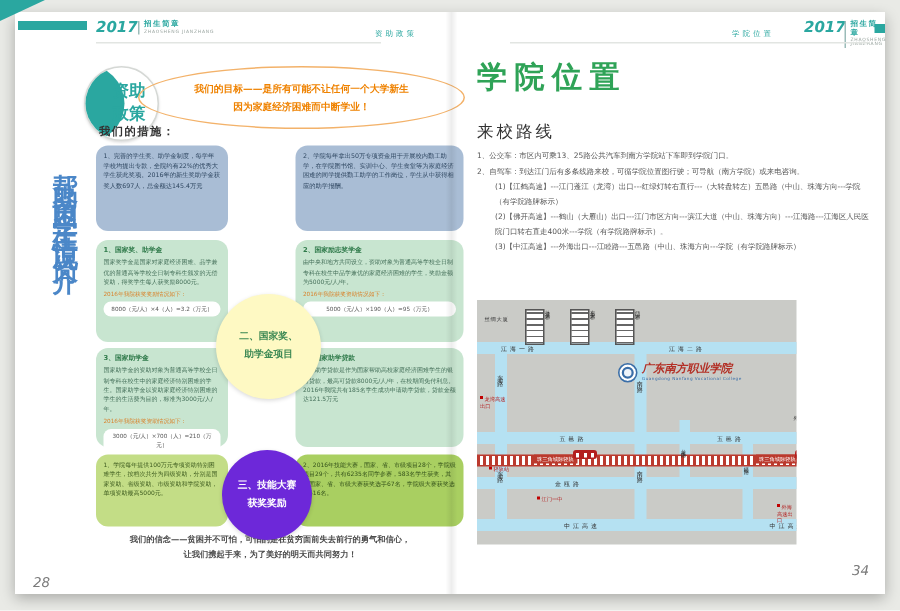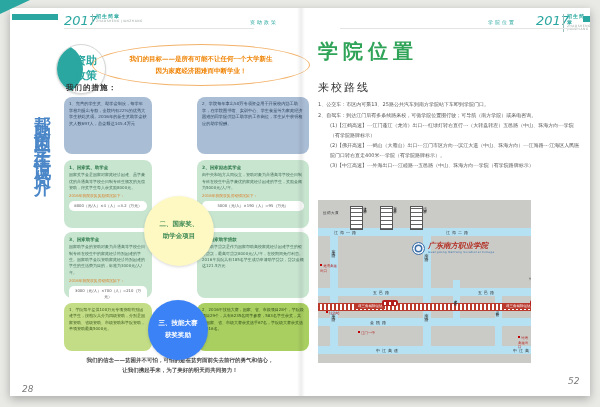--- a/index.html
+++ b/index.html
@@ -13,21 +13,21 @@
     background:linear-gradient(90deg,rgba(0,0,0,0),rgba(0,0,0,.07),rgba(0,0,0,0));}
   .corner{position:absolute;left:0;top:0;width:0;height:0;
     border-top:14px solid #2aa7a0;border-right:30px solid transparent;z-index:9;}
   .page{position:absolute;top:0;height:388px;}
   .page-left{left:0;width:290px;}
   .page-right{left:290px;width:290px;}
   .pre{white-space:pre-line;}
 
   
   .hbar{position:absolute;background:#2aa7a0;height:6px;}
-  .year{position:absolute;font-size:13px;font-weight:normal;font-style:italic;color:#2aa7a0;}
+  .year{position:absolute;font-size:10px;font-weight:bold;font-style:italic;color:#2aa7a0;}
   .brand{position:absolute;border-left:1px solid #9bbcb9;padding-left:3px;line-height:1.1;}
   .brand .b1{font-size:5px;color:#2aa7a0;font-weight:bold;letter-spacing:1px;}
   .brand .b2{font-size:3px;color:#9aa5a0;letter-spacing:.5px;}
   .hsection{position:absolute;font-size:5px;color:#2aa7a0;letter-spacing:2px;}
   .hline{position:absolute;height:1px;background:#e2e5e2;}
 
   
   .badge{position:absolute;left:46px;top:36px;width:48px;height:48px;border-radius:50%;
     background:#fff;border:1px solid #d5d8d5;overflow:hidden;box-shadow:0 1px 2px rgba(0,0,0,.15);}
   .badge .crescent{position:absolute;left:-26px;top:-2px;width:52px;height:52px;border-radius:50%;background:#2aa7a0;}
@@ -46,21 +46,21 @@
   .box-mint{background:#c8e5d0;color:#45705a;font-size:4px;}
   .box-mint .btitle{font-weight:bold;color:#2f7a4a;font-size:4.5px;margin-bottom:1px;}
   .box-mint .note{color:#d9822b;font-size:3.8px;margin-top:2px;}
   .pill{background:#ffffff;border-radius:5px;margin-top:2px;padding:2px 3px;font-size:3.8px;color:#555;text-align:center;}
   .box-grnL{background:#c3dd86;color:#3c5a1e;font-size:4px;}
   .box-grnR{background:#a9cf61;color:#33511a;font-size:4px;}
   .circle{position:absolute;border-radius:50%;display:flex;align-items:center;justify-content:center;
     text-align:center;font-weight:bold;z-index:4;box-shadow:0 1px 3px rgba(0,0,0,.15);}
   .c1{background:#8aa3c2;color:#fff;font-size:6.5px;line-height:1.8;}
   .c2{background:#fef9c3;color:#3f8a55;font-size:6.5px;line-height:1.8;}
-  .c3{background:#3b82f6;color:#fff;font-size:6.5px;line-height:1.8;}
+  .c3{background:#6d28d9;color:#fff;font-size:6.5px;line-height:1.8;}
 
   .belief{position:absolute;left:58px;top:347px;width:224px;text-align:center;
     font-size:5.5px;font-weight:bold;color:#4a4a4a;line-height:1.9;}
   .pagenum{position:absolute;font-size:9px;font-style:italic;color:#7a7a7a;}
 
   
   .rtitle{position:absolute;left:18px;top:30px;font-size:20px;font-weight:bold;color:#2fa357;letter-spacing:5px;}
   .rsub{position:absolute;left:18px;top:72px;font-size:11px;font-weight:normal;color:#333;letter-spacing:2px;}
   .routes{position:absolute;left:18px;top:92px;width:262px;font-size:5px;color:#555;line-height:1.9;}
   .routes .rt{margin-bottom:1px;}
@@ -234,19 +234,19 @@
 
       <div class="college">
         <div class="clogo"></div>
         <div>
           <div class="cname">广东南方职业学院</div>
           <div class="ceng">Guangdong Nanfang Vocational College</div>
         </div>
       </div>
     </div>
 
-    <div class="pagenum" style="left:268px;top:368px;">52</div>
+    <div class="pagenum" style="left:268px;top:368px;">34</div>
   </div>
 
   <div class="fold"></div>
 </div>
 
 <div class="corner"></div>
 
 </body></html>

